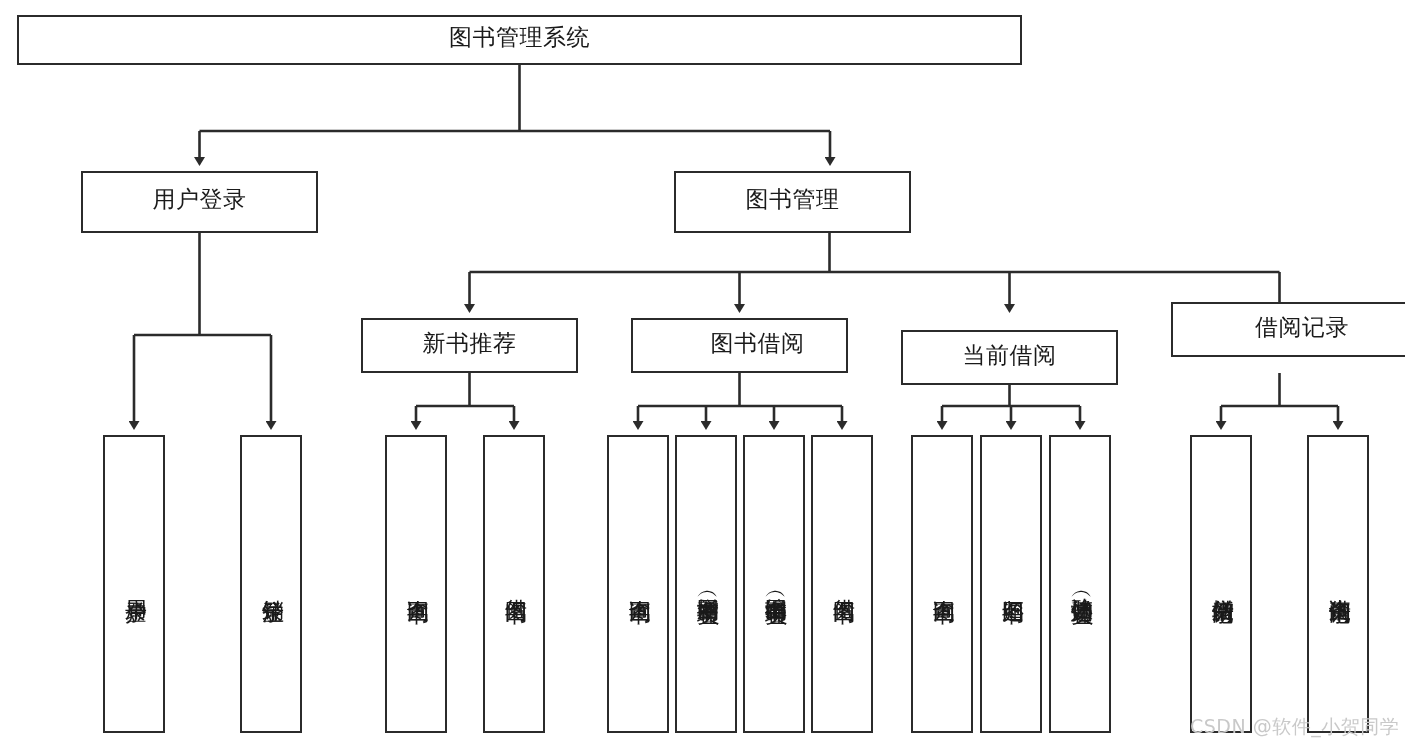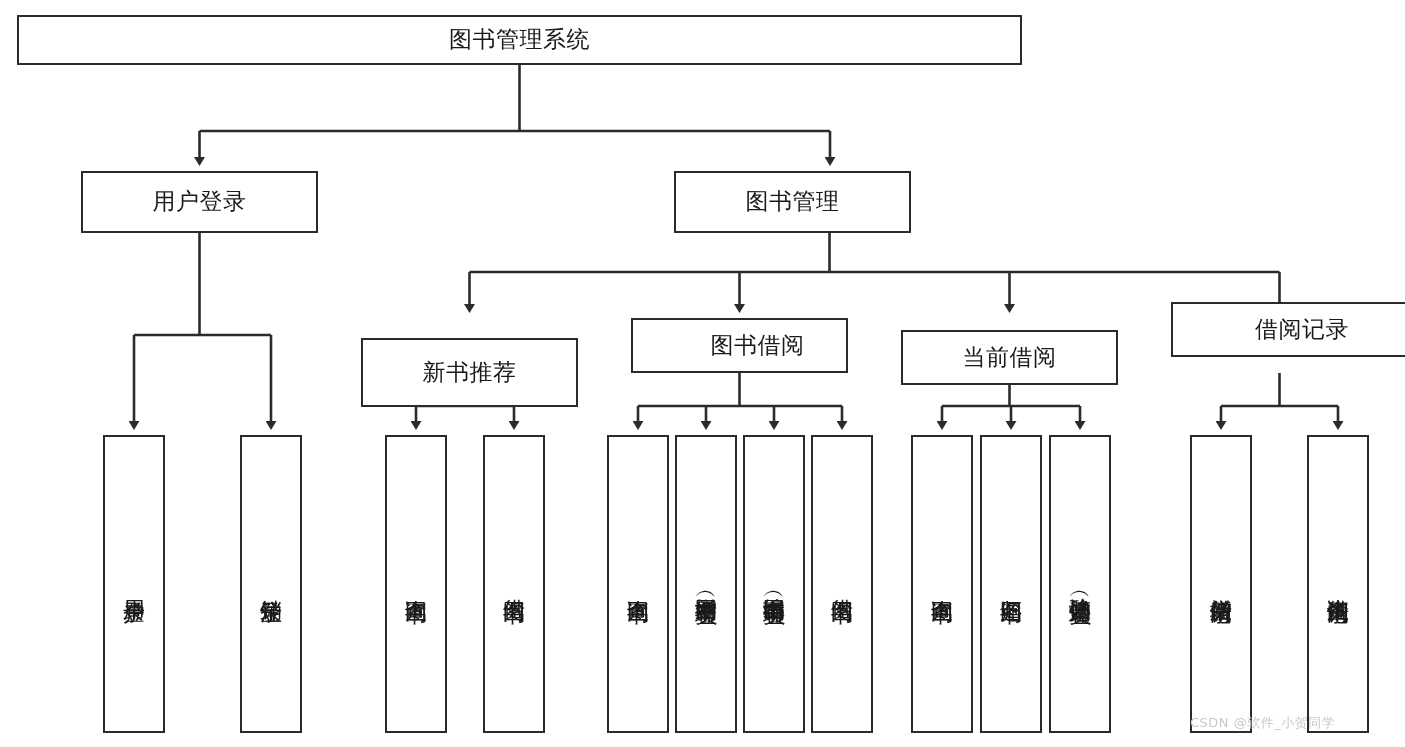--- a/index.html
+++ b/index.html
@@ -35,37 +35,38 @@
     align-items: center;
     justify-content: center;
     overflow: hidden;
   }
   .node-label {
     font-size: 23px;
     line-height: 1.12;
     letter-spacing: 0.5px;
     white-space: nowrap;
     color: #1a1a1a;
+    font-family: Liberation Mono, monospace;
   }
   .node.vertical {
     align-items: center;
     justify-content: center;
   }
   .node.vertical .node-label {
     writing-mode: vertical-rl;
     text-orientation: upright;
     font-size: 22px;
     line-height: 1.28;
     letter-spacing: 1px;
     white-space: nowrap;
     max-height: 100%;
   }
   .watermark {
     position: absolute;
-    font-size: 13px;
+    font-size: 19px;
     color: #c9c9c9;
     white-space: nowrap;
     letter-spacing: 0.5px;
   }
 </style>
 </head>
 <body>
 
 <div id="canvas">
 
@@ -136,21 +137,21 @@
   </div>
 
   <div class="node" style="left:81px; top:171px; width:237px; height:62px;">
     <span class="node-label">用户登录</span>
   </div>
 
   <div class="node" style="left:674px; top:171px; width:237px; height:62px;">
     <span class="node-label">图书管理</span>
   </div>
 
-  <div class="node" style="left:361px; top:318px; width:217px; height:69px;margin-top:20px;">
+  <div class="node" style="left:361px; top:318px; width:217px; height:55px;">
     <span class="node-label">新书推荐</span>
   </div>
 
   <div class="node" style="left:631px; top:318px; width:217px; height:55px;padding-left:36px;">
     <span class="node-label">图书借阅</span>
   </div>
 
   <div class="node" style="left:901px; top:318px; width:217px; height:55px;margin-top:12px;">
     <span class="node-label">当前借阅</span>
   </div>

